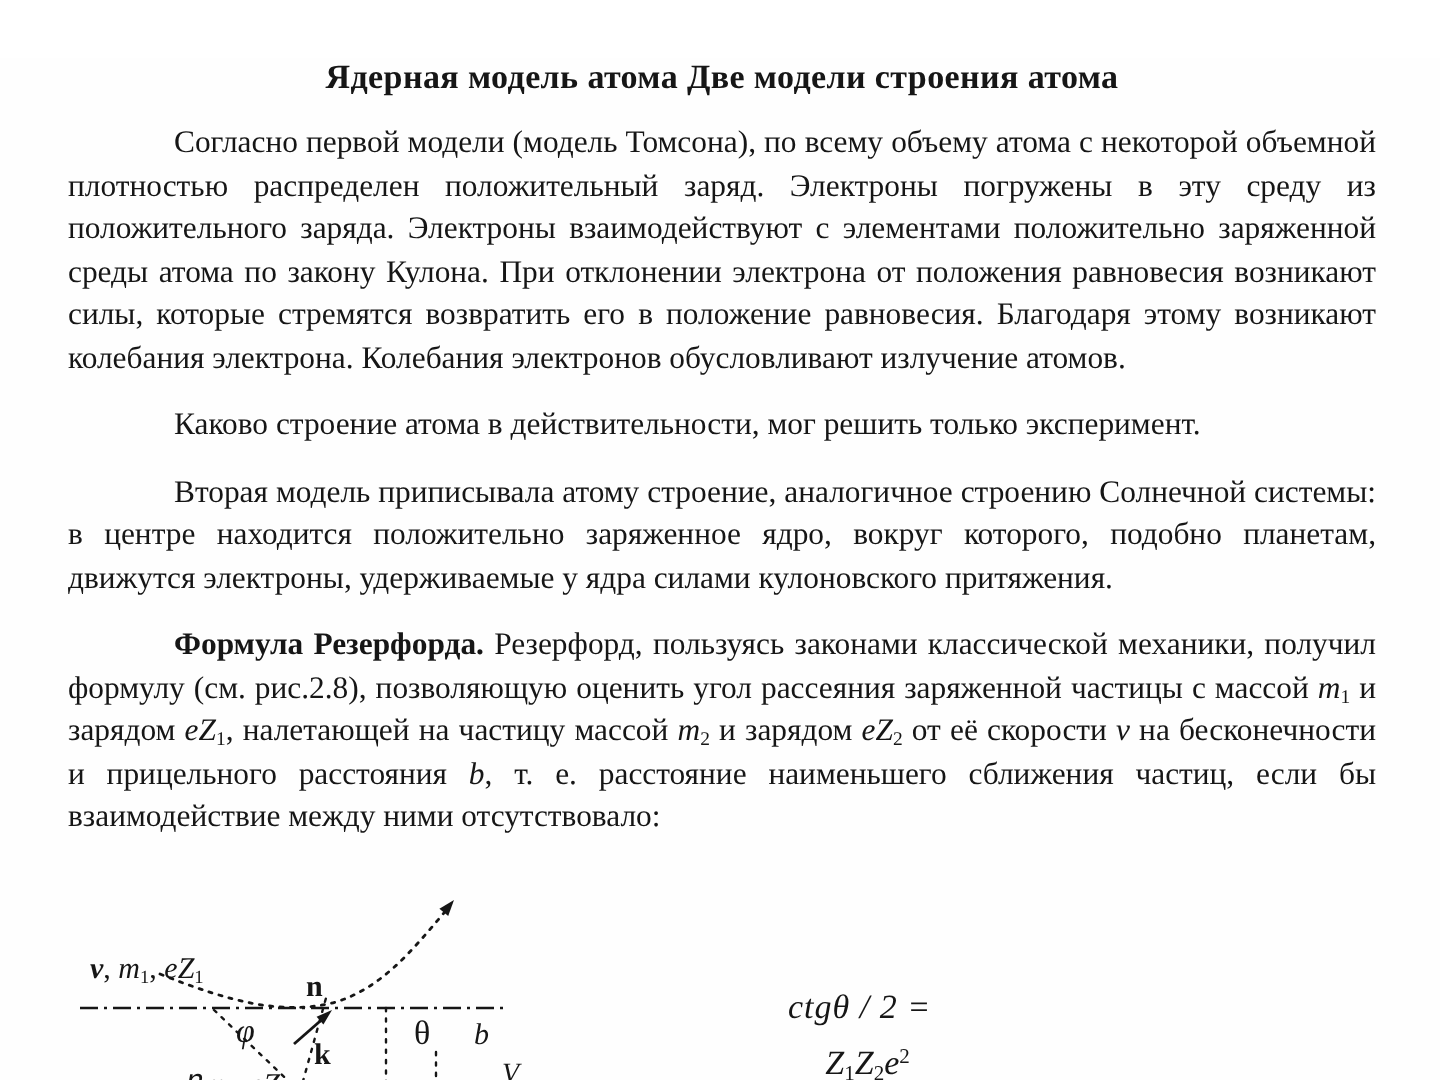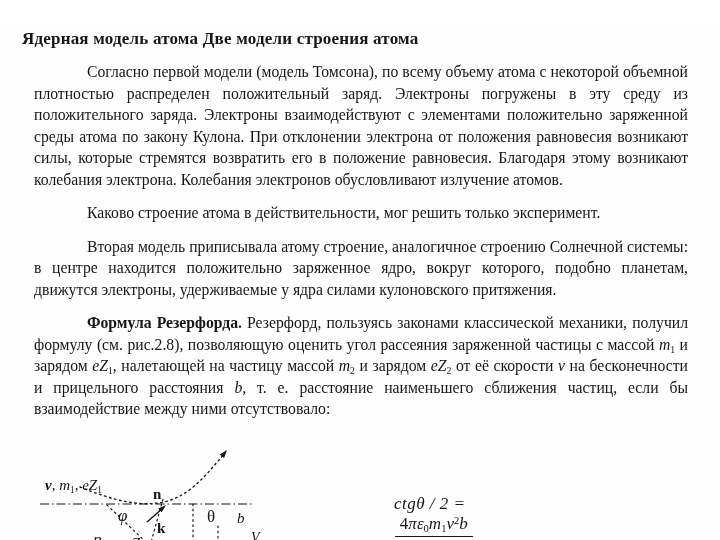--- a/index.html
+++ b/index.html
@@ -1,20 +1,20 @@
 <!DOCTYPE html>
 <html><head>
 <meta charset="utf-8">
 <style>
   html,body{margin:0;padding:0;background:#ffffff;}
   body{width:720px;height:540px;overflow:hidden;position:relative;
        font-family:"Liberation Serif","DejaVu Serif",serif;color:#161616;
        -webkit-font-smoothing:antialiased;}
   .page{width:720px;height:540px;padding:0 20px 0 22px;box-sizing:border-box;background:#fefefe;}
-  .title{font-size:17px;font-weight:bold;margin:29px 0 6px 0;letter-spacing:.2px;}
+  .title{font-size:17px;font-weight:bold;text-align:center;margin:29px 0 6px 0;letter-spacing:.2px;}
   .body-par{font-size:15.7px;line-height:21.5px;text-align:justify;margin:12px;text-indent:53px;}
   .rutherford{margin-top:9px;}
   .i{font-style:italic;}
   .b{font-weight:bold;}
   .bi{font-weight:bold;font-style:italic;}
   .sub{font-size:.62em;vertical-align:-0.28em;line-height:0;}
   .sup{font-size:.62em;vertical-align:0.5em;line-height:0;}
   
   .fig-region{position:relative;height:190px;margin-top:3px;}
   .figure{position:absolute;left:8px;top:8px;width:300px;height:175px;}
@@ -79,21 +79,20 @@
       <div class="fig-label lbl-theta"><span>θ</span></div>
       <div class="fig-label lbl-b"><span class="i">b</span></div>
       <div class="fig-label lbl-V"><span class="i">V</span></div>
       <div class="fig-label lbl-n0"><span class="i">n</span><span class="sub">0</span></div>
       <div class="fig-label lbl-target"><span class="i">m</span><span class="sub">2</span><span>, </span><span class="i">eZ</span><span class="sub">2</span></div>
     </div>
 
     <div class="formula-row">
       <span class="f-lhs"><span class="i">ctgθ / 2 =</span></span>
       <span class="frac">
-        <span class="num"><span>4</span><span class="i">πε</span><span class="sub">0</span><span class="i">m</span><span class="sub">1</span><span class="i">v</span><span class="sup">2</span><span class="i">b</span></span>
         <span class="den"><span class="i">Z</span><span class="sub">1</span><span class="i">Z</span><span class="sub">2</span><span class="i">e</span><span class="sup">2</span></span>
       </span>
       <span class="f-dot">.</span>
       <span class="f-num">(2.52)</span>
     </div>
 
   </div>
 </div>
 
 </body></html>

